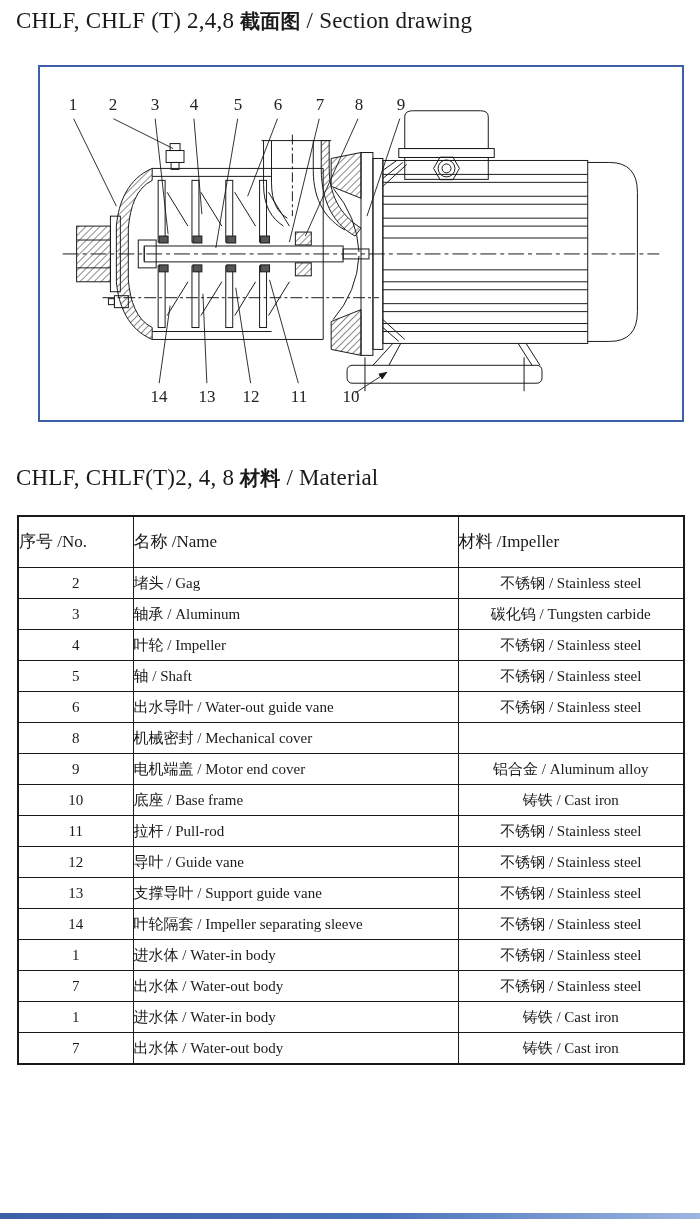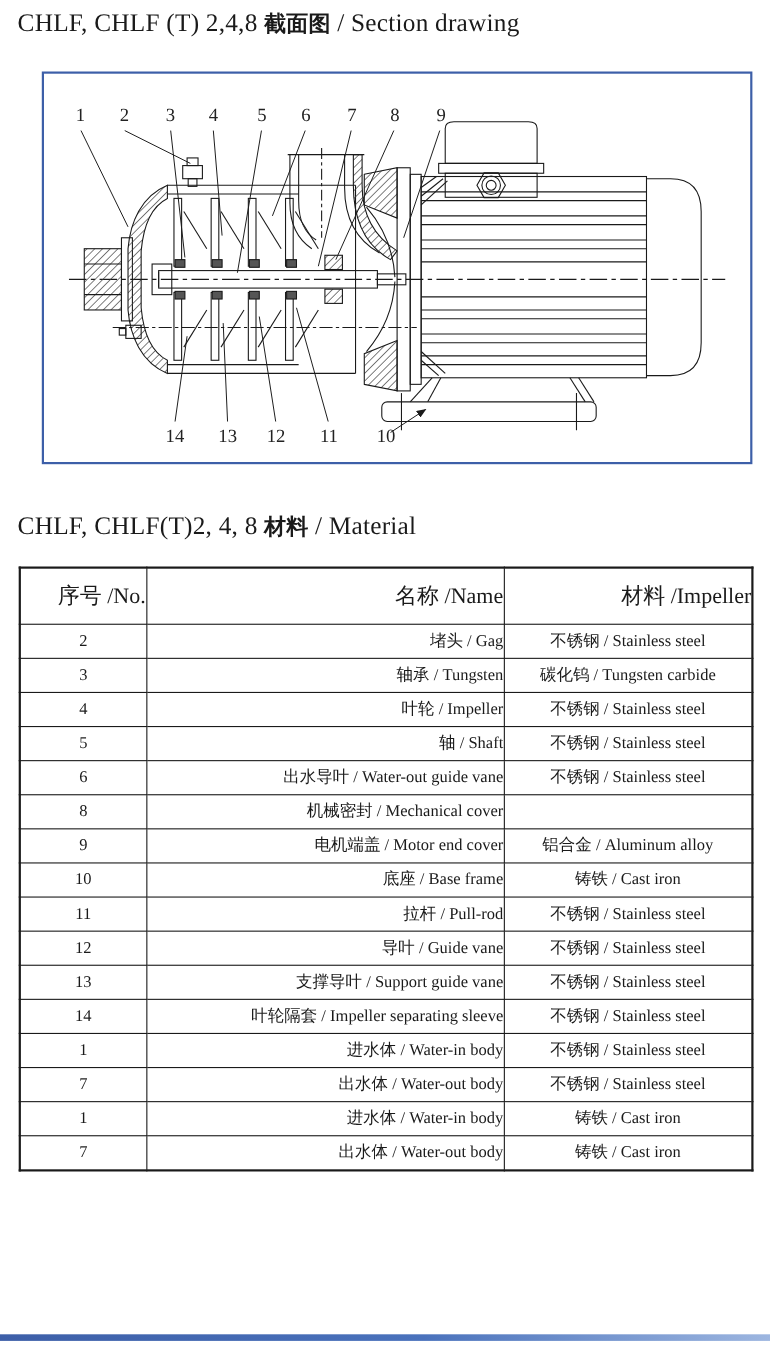--- a/index.html
+++ b/index.html
@@ -32,23 +32,23 @@
     font-size:15px;
   }
   .material-table col.c-no{width:115px;}
   .material-table col.c-name{width:325px;}
   .material-table col.c-mat{width:226px;}
   .material-table th,.material-table td{
     border:1.5px solid #1a1a1a;padding:0;height:30px;line-height:1.1;
     font-weight:normal;vertical-align:middle;
   }
   .material-table{border:2px solid #1a1a1a;}
-  .material-table th{height:50px;font-size:20px;text-align:right;}
+  .material-table th{height:50px;font-size:17px;text-align:left;}
   .cell-no{text-align:center;}
-  .cell-name{text-align:right;padding-left:40px;}
+  .cell-name{text-align:left;padding-left:40px;}
   .cell-material{text-align:center;padding-left:34px;}
   .section-cell{text-align:center;font-size:16px;}
 
   
   .footer-bar{
     position:absolute;left:0;top:1213px;width:700px;height:6px;
     background:linear-gradient(90deg,#3d5fa8 0%,#4a72bc 55%,#9db6e0 100%);
   }
 </style>
 </head>
@@ -260,21 +260,21 @@
     </tr>
   </thead>
   <tbody>
       <tr>
         <td class="cell-no">2</td>
         <td class="cell-name">堵头 / Gag</td>
         <td class="cell-material">不锈钢 / Stainless steel</td>
       </tr>
       <tr>
         <td class="cell-no">3</td>
-        <td class="cell-name">轴承 / Tungsten</td>
+        <td class="cell-name">轴承 / Aluminum</td>
         <td class="cell-material">碳化钨 / Tungsten carbide</td>
       </tr>
       <tr>
         <td class="cell-no">4</td>
         <td class="cell-name">叶轮 / Impeller</td>
         <td class="cell-material">不锈钢 / Stainless steel</td>
       </tr>
       <tr>
         <td class="cell-no">5</td>
         <td class="cell-name">轴 / Shaft</td>

